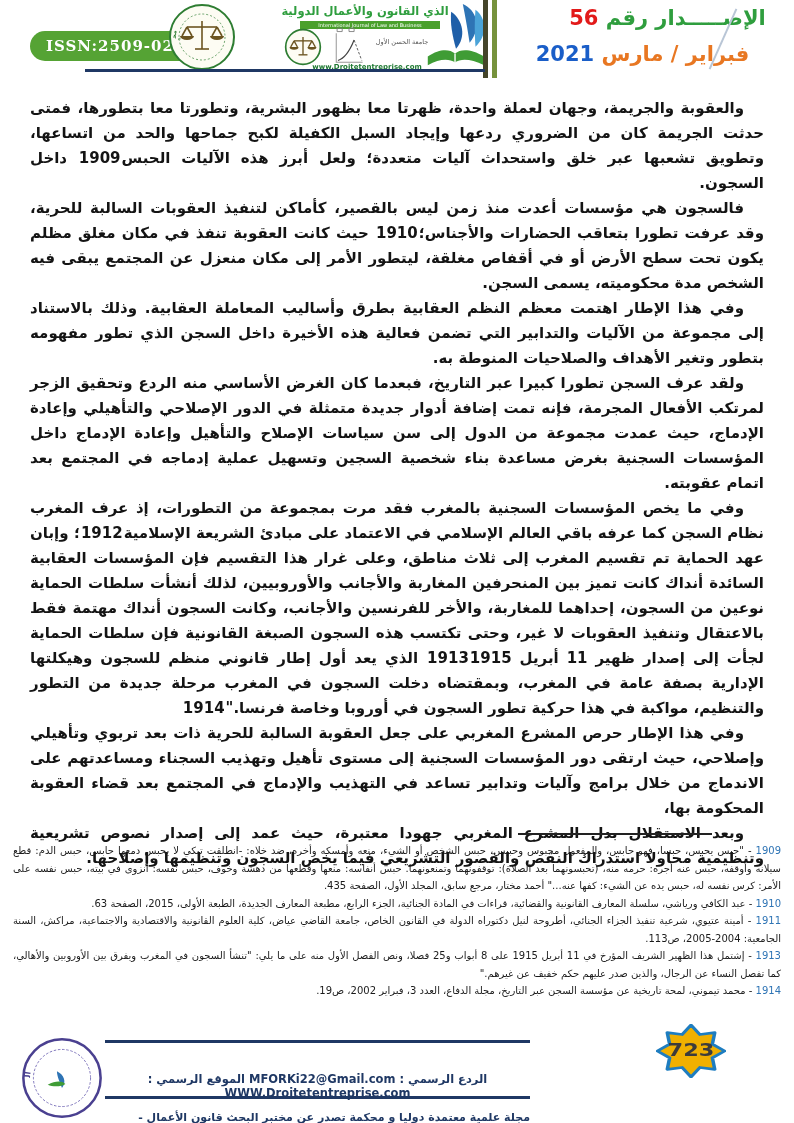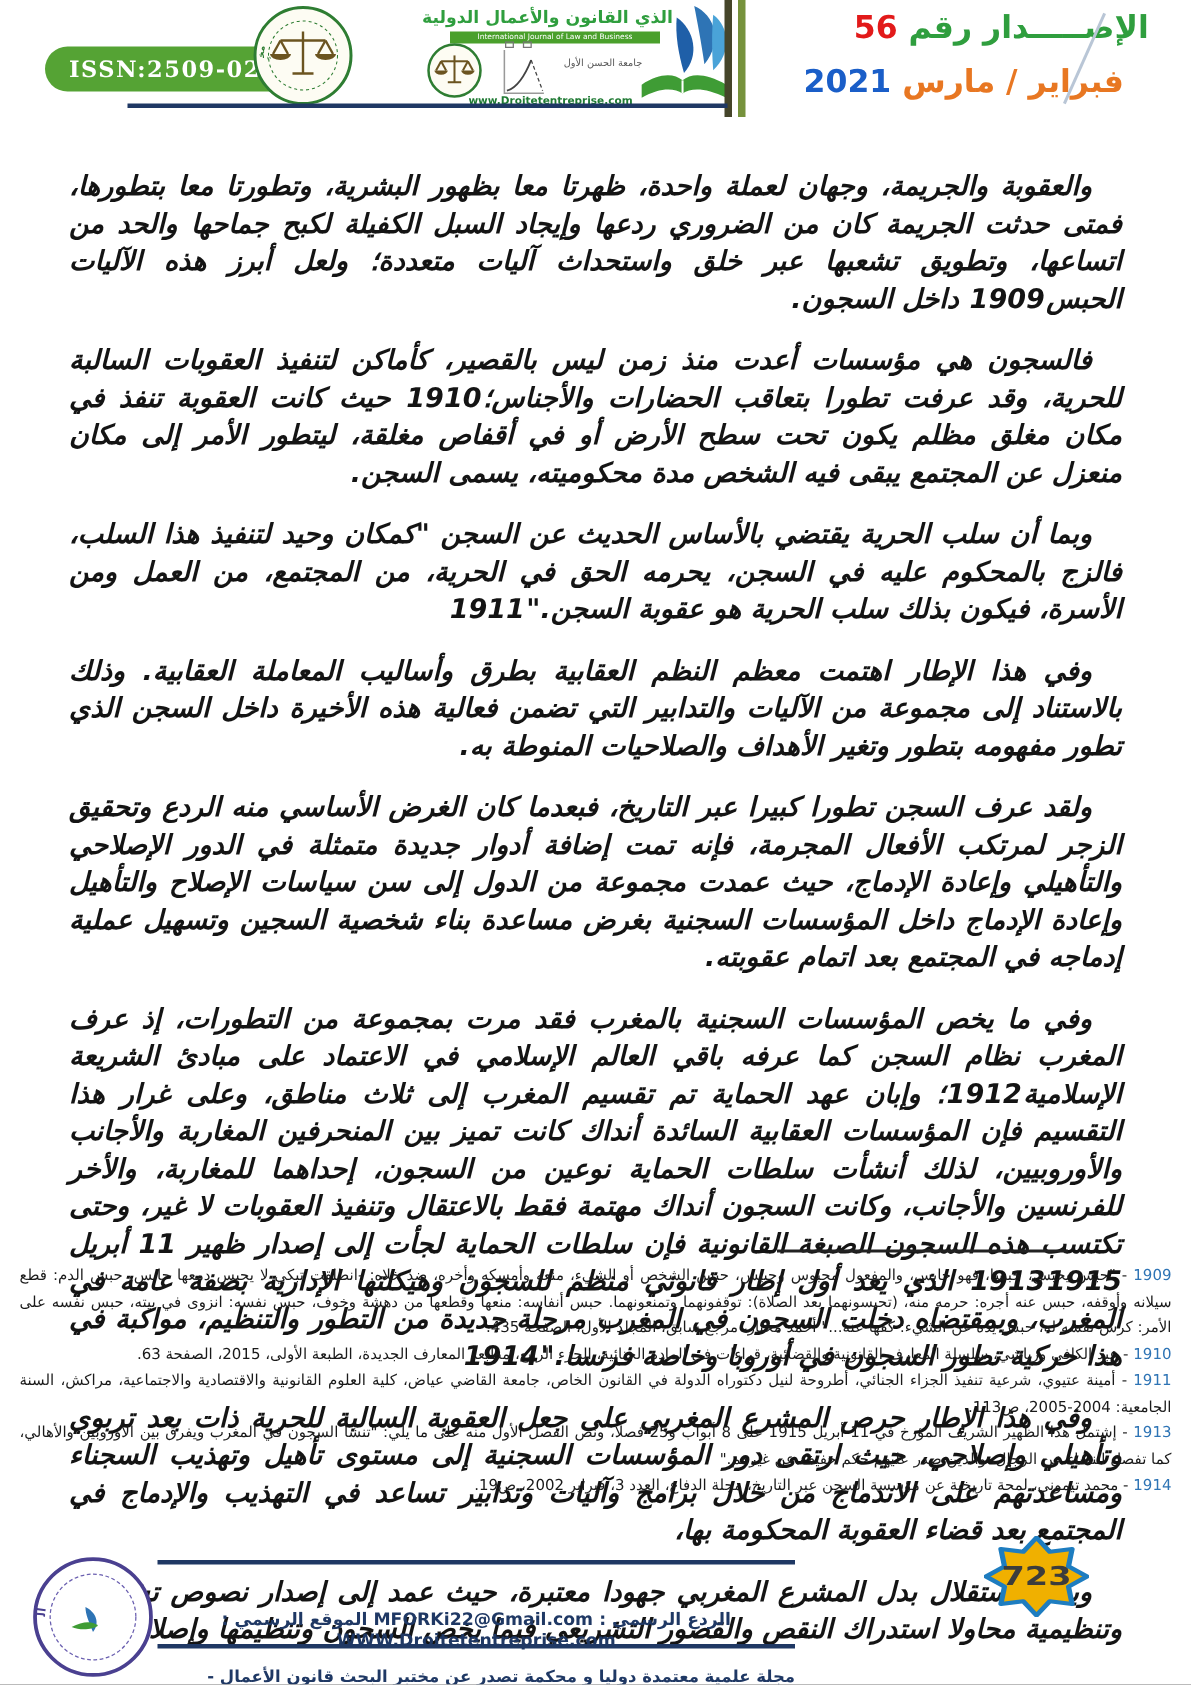--- a/index.html
+++ b/index.html
@@ -38,21 +38,21 @@
   .issue-label{color:#2f9e3e;}
   .issue-number{color:#e21a1a;}
   .issue-months{color:#e87722;}
   .issue-year{color:#1a5ec8;}
   .slash-decor{position:absolute;left:722px;top:6px;width:2px;height:66px;background:#b9c6d6;transform:rotate(24deg);}
   
   .body-text{
     position:absolute;top:96px;right:30px;left:30px;
     text-align:justify;color:#141414;
   }
-  .body-text p{margin:16px;text-indent:20px;font-size:18px;line-height:25px;font-weight:bold;font-style:italic;}
+  .body-text p{margin:0;text-indent:20px;font-size:15px;line-height:25px;font-weight:bold;}
   .ref{font-weight:800;unicode-bidi:isolate;margin:0 1px;}
   
   .fn-separator{position:absolute;left:518px;top:833px;width:194px;height:2px;background:#222;}
   .footnotes{
     position:absolute;top:842px;right:13px;left:13px;
     font-size:10px;line-height:17.5px;text-align:justify;color:#1a1a1a;
   }
   .footnote{margin:0;}
   .fn-num{color:#2e74b5;}
   
@@ -150,21 +150,20 @@
   </div>
   <div class="issue-line2">
     <span class="issue-months">فبراير / مارس</span>
     <span class="issue-year">2021</span>
   </div>
   <div class="slash-decor"></div>
 
   <div class="body-text" id="body-container">
       <p>والعقوبة والجريمة، وجهان لعملة واحدة، ظهرتا معا بظهور البشرية، وتطورتا معا بتطورها، فمتى حدثت الجريمة كان من الضروري ردعها وإيجاد السبل الكفيلة لكبح جماحها والحد من اتساعها، وتطويق تشعبها عبر خلق واستحداث آليات متعددة؛ ولعل أبرز هذه الآليات الحبس<b class="ref">1909</b> داخل السجون.</p>
       <p>فالسجون هي مؤسسات أعدت منذ زمن ليس بالقصير، كأماكن لتنفيذ العقوبات السالبة للحرية، وقد عرفت تطورا بتعاقب الحضارات والأجناس؛<b class="ref">1910</b> حيث كانت العقوبة تنفذ في مكان مغلق مظلم يكون تحت سطح الأرض أو في أقفاص مغلقة، ليتطور الأمر إلى مكان منعزل عن المجتمع يبقى فيه الشخص مدة محكوميته، يسمى السجن.</p>
-      <p>وبما أن سلب الحرية يقتضي بالأساس الحديث عن السجن "كمكان وحيد لتنفيذ هذا السلب، فالزج بالمحكوم عليه في السجن، يحرمه الحق في الحرية، من المجتمع، من العمل ومن الأسرة، فيكون بذلك سلب الحرية هو عقوبة السجن."<b class="ref">1911</b></p>
       <p>وفي هذا الإطار اهتمت معظم النظم العقابية بطرق وأساليب المعاملة العقابية. وذلك بالاستناد إلى مجموعة من الآليات والتدابير التي تضمن فعالية هذه الأخيرة داخل السجن الذي تطور مفهومه بتطور وتغير الأهداف والصلاحيات المنوطة به.</p>
       <p>ولقد عرف السجن تطورا كبيرا عبر التاريخ، فبعدما كان الغرض الأساسي منه الردع وتحقيق الزجر لمرتكب الأفعال المجرمة، فإنه تمت إضافة أدوار جديدة متمثلة في الدور الإصلاحي والتأهيلي وإعادة الإدماج، حيث عمدت مجموعة من الدول إلى سن سياسات الإصلاح والتأهيل وإعادة الإدماج داخل المؤسسات السجنية بغرض مساعدة بناء شخصية السجين وتسهيل عملية إدماجه في المجتمع بعد اتمام عقوبته.</p>
       <p>وفي ما يخص المؤسسات السجنية بالمغرب فقد مرت بمجموعة من التطورات، إذ عرف المغرب نظام السجن كما عرفه باقي العالم الإسلامي في الاعتماد على مبادئ الشريعة الإسلامية<b class="ref">1912</b>؛ وإبان عهد الحماية تم تقسيم المغرب إلى ثلاث مناطق، وعلى غرار هذا التقسيم فإن المؤسسات العقابية السائدة أنداك كانت تميز بين المنحرفين المغاربة والأجانب والأوروبيين، لذلك أنشأت سلطات الحماية نوعين من السجون، إحداهما للمغاربة، والأخر للفرنسين والأجانب، وكانت السجون أنداك مهتمة فقط بالاعتقال وتنفيذ العقوبات لا غير، وحتى تكتسب هذه السجون الصبغة القانونية فإن سلطات الحماية لجأت إلى إصدار ظهير 11 أبريل 1915<b class="ref">1913</b> الذي يعد أول إطار قانوني منظم للسجون وهيكلتها الإدارية بصفة عامة في المغرب، وبمقتضاه دخلت السجون في المغرب مرحلة جديدة من التطور والتنظيم، مواكبة في هذا حركية تطور السجون في أوروبا وخاصة فرنسا."<b class="ref">1914</b></p>
       <p>وفي هذا الإطار حرص المشرع المغربي على جعل العقوبة السالبة للحرية ذات بعد تربوي وتأهيلي وإصلاحي، حيث ارتقى دور المؤسسات السجنية إلى مستوى تأهيل وتهذيب السجناء ومساعدتهم على الاندماج من خلال برامج وآليات وتدابير تساعد في التهذيب والإدماج في المجتمع بعد قضاء العقوبة المحكومة بها،</p>
       <p>وبعد الاستقلال بدل المشرع المغربي جهودا معتبرة، حيث عمد إلى إصدار نصوص تشريعية وتنظيمية محاولا استدراك النقص والقصور التشريعي فيما يخص السجون وتنظيمها وإصلاحها.</p>
     </div>
 
   <div class="fn-separator"></div>
   <div class="footnotes" id="footnotes-container">
       <div class="footnote"><span class="fn-num">1909</span> - "حبس يحبس، حبسا، فهو حابس، والمفعول محبوس وحبيس، حبس الشخص أو الشيء، منعه وأمسكه وأخره، ضد خلاه: -انطلقت تبكي لا يحبس دمعها حابس، حبس الدم: قطع سيلانه وأوقفه، حبس عنه أجره: حرمه منه، (تحبسونهما بعد الصلاة): توقفونهما وتمنعونهما. حبس أنفاسه: منعها وقطعها من دهشة وخوف، حبس نفسه: انزوى في بيته، حبس نفسه على الأمر: كرس نفسه له، حبس يده عن الشيء: كفها عنه..." أحمد مختار، مرجع سابق، المجلد الأول، الصفحة 435.</div>

